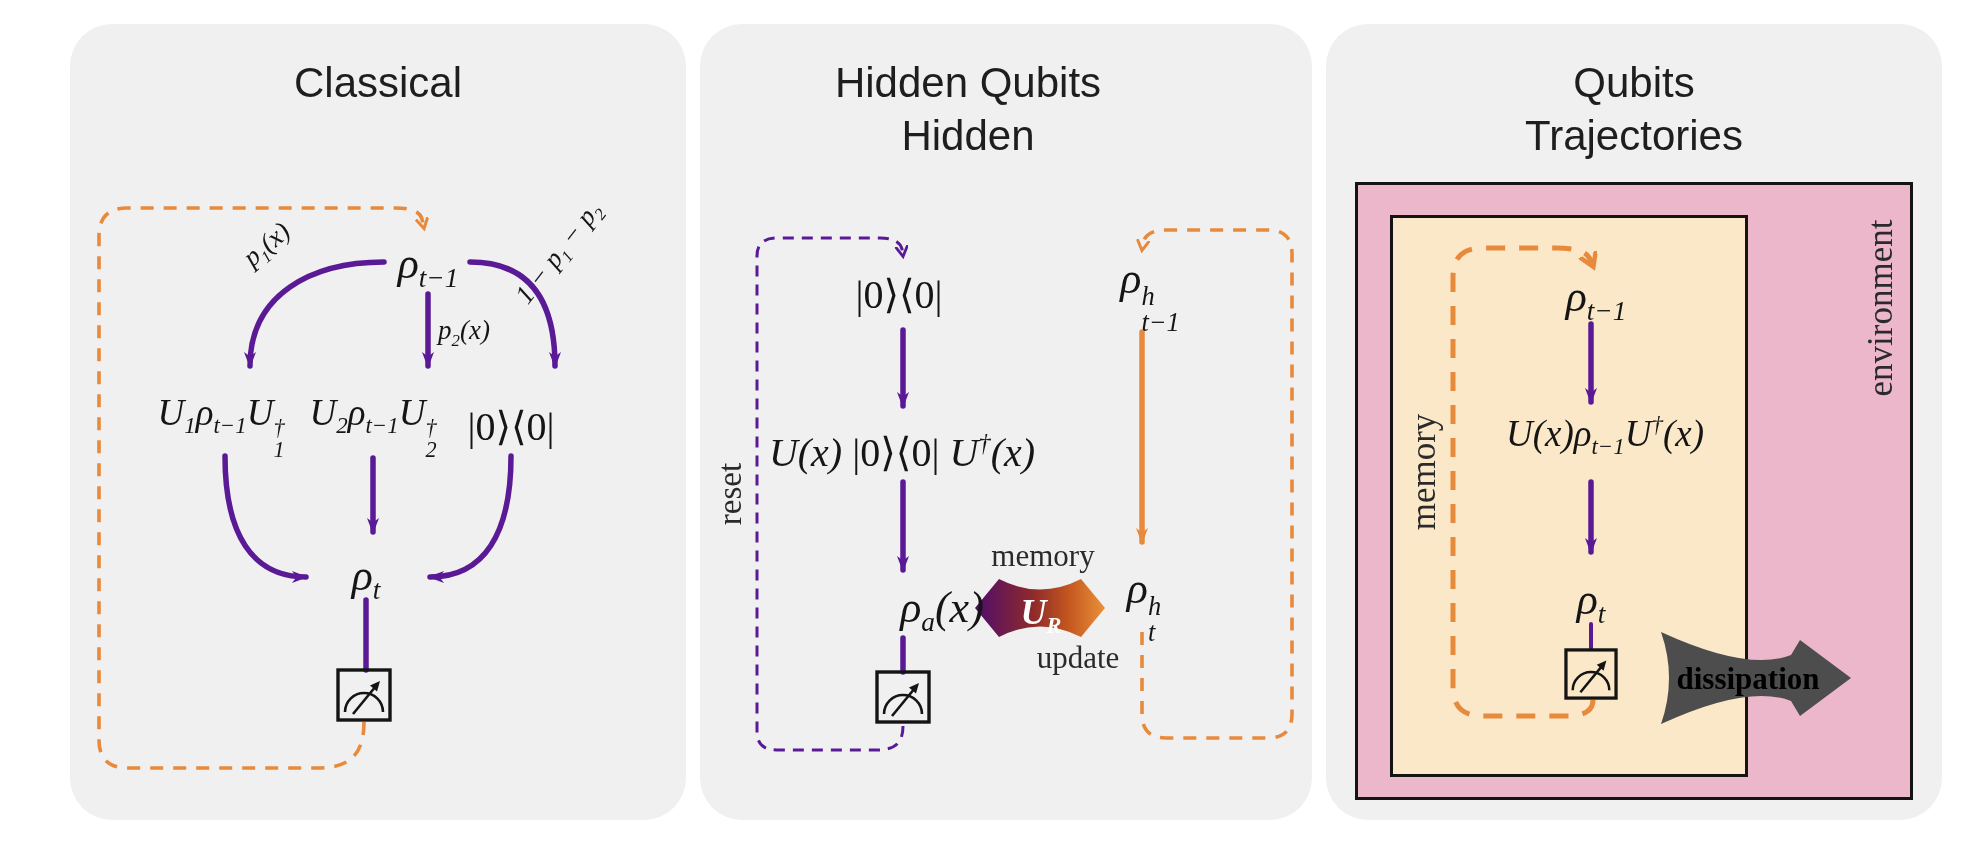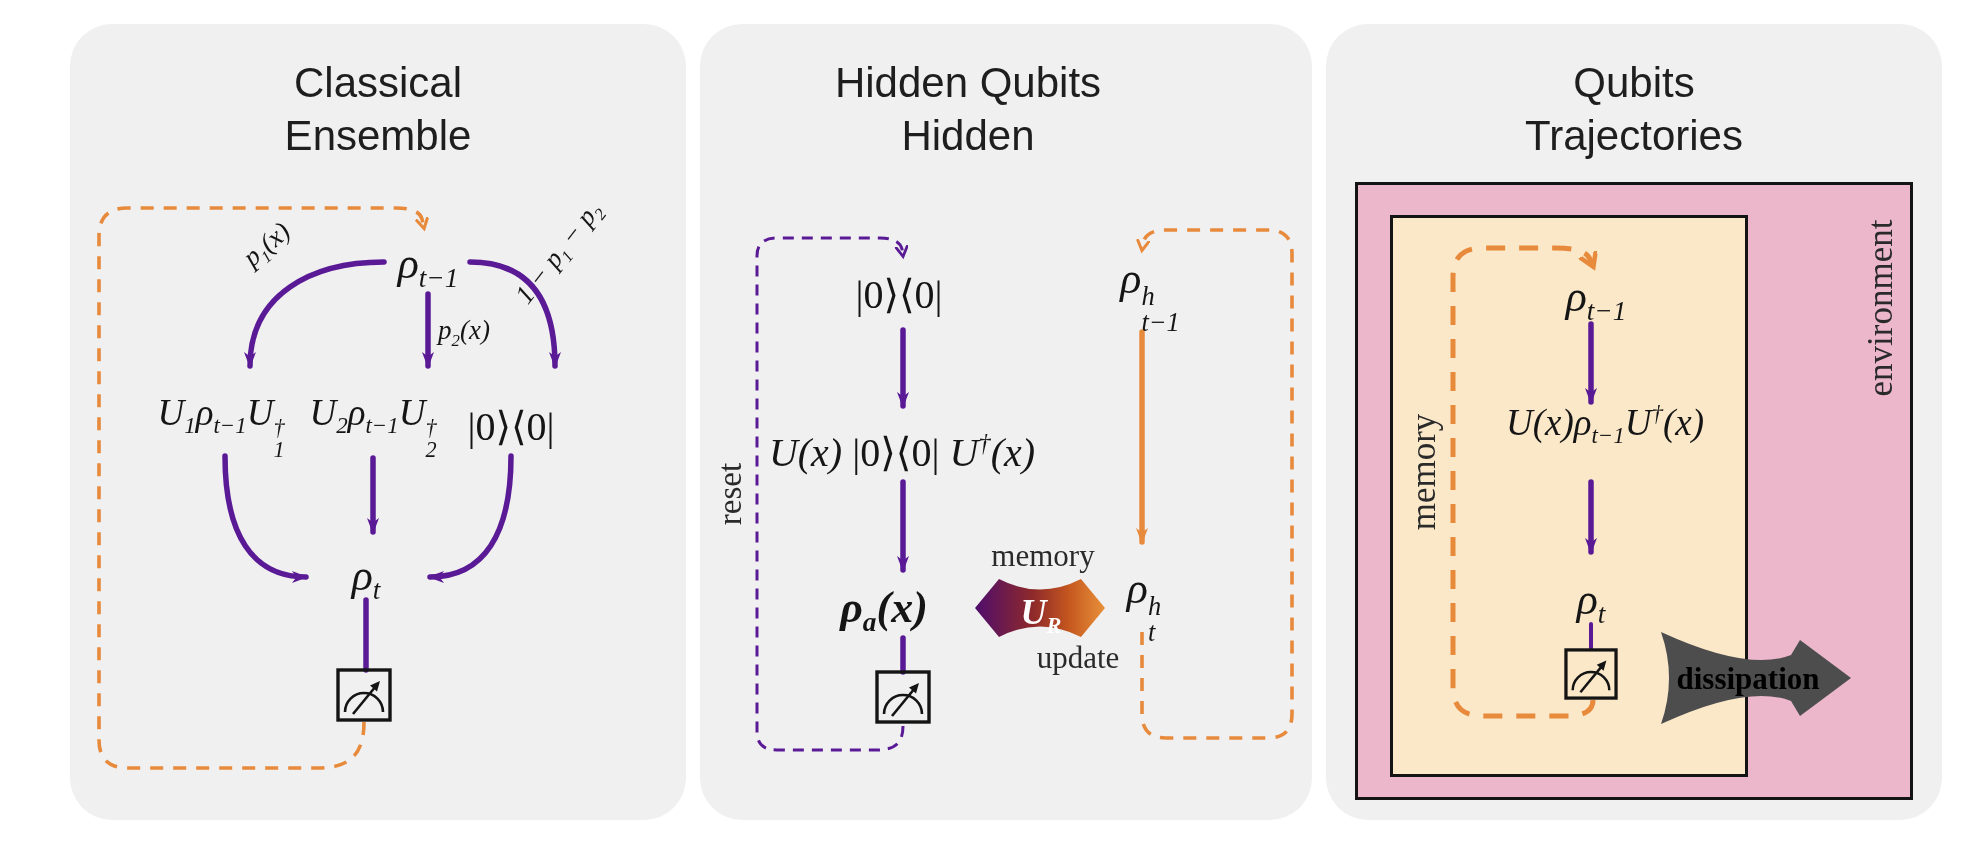--- a/index.html
+++ b/index.html
@@ -110,21 +110,20 @@
       <path d="M 1591 482 L 1591 552" marker-end="url(#stP)"></path>
       <path d="M 1591 624 L 1591 648" stroke-width="4"></path>
     </g>
     <g>
       <path d="M 1661 632 Q 1748 672 1791 655 L 1800 640 L 1851 678 L 1800 716 L 1791 701 Q 1748 684 1661 724 Q 1677 678 1661 632 Z" fill="#4d4d4d"></path>
     </g>
   </svg>
 
   <div class="title" style="left:378px;">
     <div>Classical</div>
-    <div>Ensemble</div>
   </div>
 
   <div class="abs math m44" style="left:428px;top:266px;"><span>ρ</span><sub>t−1</sub></div>
 
   <div class="abs rot40 math m27" style="left:268px;top:246px;"><span>p</span><sub>1</sub><span>(x)</span></div>
 
   <div class="abs math m27" style="left:458px;top:333px;margin-left:6px;"><span>p</span><sub>2</sub><span>(x)</span></div>
 
   <div class="abs rot52 math m27" style="left:560px;top:254px;"><span>1 − p</span><sub>1</sub><span> − p</span><sub>2</sub></div>
 
@@ -158,21 +157,21 @@
 
   <div class="abs math m40 up" style="left:899px;top:294px;">|0⟩⟨0|</div>
 
   <div class="abs math m44" style="left:1150px;top:294px;"><span>ρ</span><span class="ss">
         <span class="s-sup">h</span>
         <span class="s-sub">t−1</span>
       </span></div>
 
   <div class="abs math m34" style="left:902px;top:452px;"><span>U(x)</span><span class="up"> |0⟩⟨0| </span><span>U</span><sup>†</sup><span>(x)</span></div>
 
-  <div class="abs math m44" style="left:884px;top:610px;font-weight:bold;"><span>ρ</span><sub>a</sub><span>(x)</span></div>
+  <div class="abs math m44" style="left:942px;top:610px;"><span>ρ</span><sub>a</sub><span>(x)</span></div>
 
   <div class="vlabel" style="left:730px;top:494px;">reset</div>
 
   <div class="slabel" style="left:1043px;top:556px;">memory</div>
   <div class="slabel" style="left:1045px;top:658px;margin-left:33px;">update</div>
 
   <div class="ur-text" style="left:1041px;top:607px;"><span>U</span><sub>R</sub></div>
 
   <div class="abs math m44" style="left:1144px;top:604px;"><span>ρ</span><span class="ss">
         <span class="s-sup">h</span>
@@ -191,21 +190,21 @@
   <div class="title" style="left:1634px;">
     <div>Qubits</div>
     <div>Trajectories</div>
   </div>
 
   <div class="vlabel" style="left:1881px;top:308px;font-size:35px;">environment</div>
   <div class="vlabel" style="left:1424px;top:472px;font-size:35px;">memory</div>
 
   <div class="abs math m44" style="left:1596px;top:299px;"><span>ρ</span><sub>t−1</sub></div>
 
-  <div class="abs math m37" style="left:1605px;top:425px;"><span>U(x)ρ</span><sub>t−1</sub><span>U</span><sup>†</sup><span>(x)</span></div>
+  <div class="abs math m37" style="left:1605px;top:436px;"><span>U(x)ρ</span><sub>t−1</sub><span>U</span><sup>†</sup><span>(x)</span></div>
 
   <div class="abs math m44" style="left:1591px;top:602px;"><span>ρ</span><sub>t</sub></div>
 
   <div class="gauge" style="left:1563px;top:648px;">
     <svg width="56" height="52" viewBox="0 0 56 54">
       <rect x="2" y="2" width="52" height="50" fill="none" stroke="#141414" stroke-width="3.4"></rect>
       <path d="M 9 44 A 19 19 0 0 1 47 44" fill="none" stroke="#141414" stroke-width="2.6"></path>
       <line x1="17" y1="46" x2="40" y2="18" stroke="#141414" stroke-width="2.6"></line>
       <path d="M 44 13 L 41 23.5 L 34 17.5 Z" fill="#141414"></path>
     </svg>

